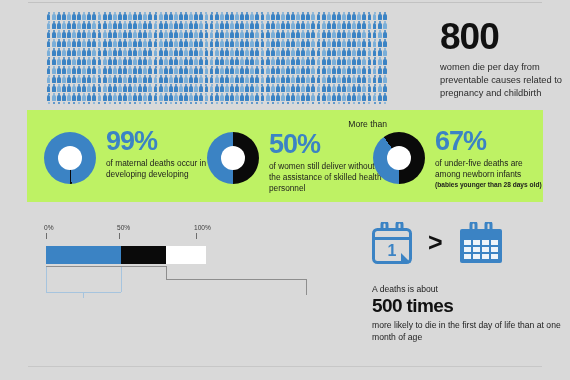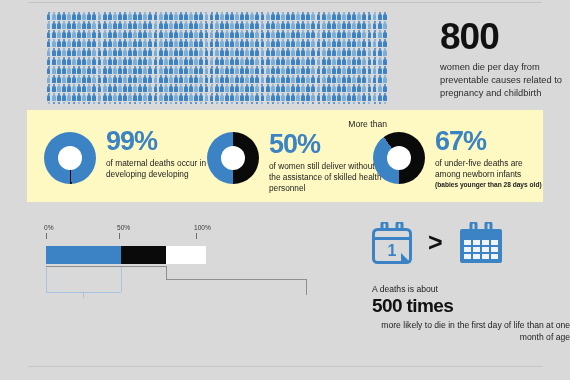--- a/index.html
+++ b/index.html
@@ -47,21 +47,21 @@
     font-size:37px;font-weight:bold;letter-spacing:-1px;line-height:1;
     color:#111;
   }
   .big-stat .desc{
     margin-top:6px;font-size:9.3px;line-height:1.42;color:#2b2b2b;
   }
 
   
   .sec-donuts{
     position:absolute;left:27px;top:110px;width:516px;height:92px;
-    background:#fef9c3;
+    background:#bef264;
   }
   .donut-block{position:absolute;top:0;height:92px;}
   .donut{
     position:absolute;top:22px;width:52px;height:52px;border-radius:50%;
   }
   .donut .hole{
     position:absolute;left:14px;top:14px;width:24px;height:24px;
     border-radius:50%;background:#ffffff;
   }
   .d-text{position:absolute;top:18px;}
@@ -89,21 +89,21 @@
   .brk.h{height:1px;}
   .brk-blue{background:#a6c4de;}
 
   
   .sec-cal{position:absolute;left:362px;top:222px;width:208px;height:150px;}
   .cal-row{position:absolute;left:8px;top:0;display:flex;align-items:center;}
   .gt{font-size:25px;font-weight:bold;color:#111;margin:0 14px 6px 14px;line-height:1;}
   .cal-text{position:absolute;left:10px;top:62px;width:198px;}
   .cal-pre{font-size:8.6px;color:#1c1c1c;line-height:1.2;}
   .cal-head{font-size:19px;font-weight:bold;letter-spacing:-0.6px;line-height:1.05;margin-top:2px;color:#111;}
-  .cal-sub{font-size:8.6px;line-height:1.4;margin-top:3px;color:#1c1c1c;text-align:right;}
+  .cal-sub{font-size:8.6px;line-height:1.4;margin-top:3px;color:#1c1c1c;}
 
   .bottom-rule{position:absolute;left:28px;top:366px;width:514px;height:1px;background:#c7c7c7;}
 </style>
 </head>
 <body>
 
 <div class="page">
 
   <div class="top-rule"></div>
 

